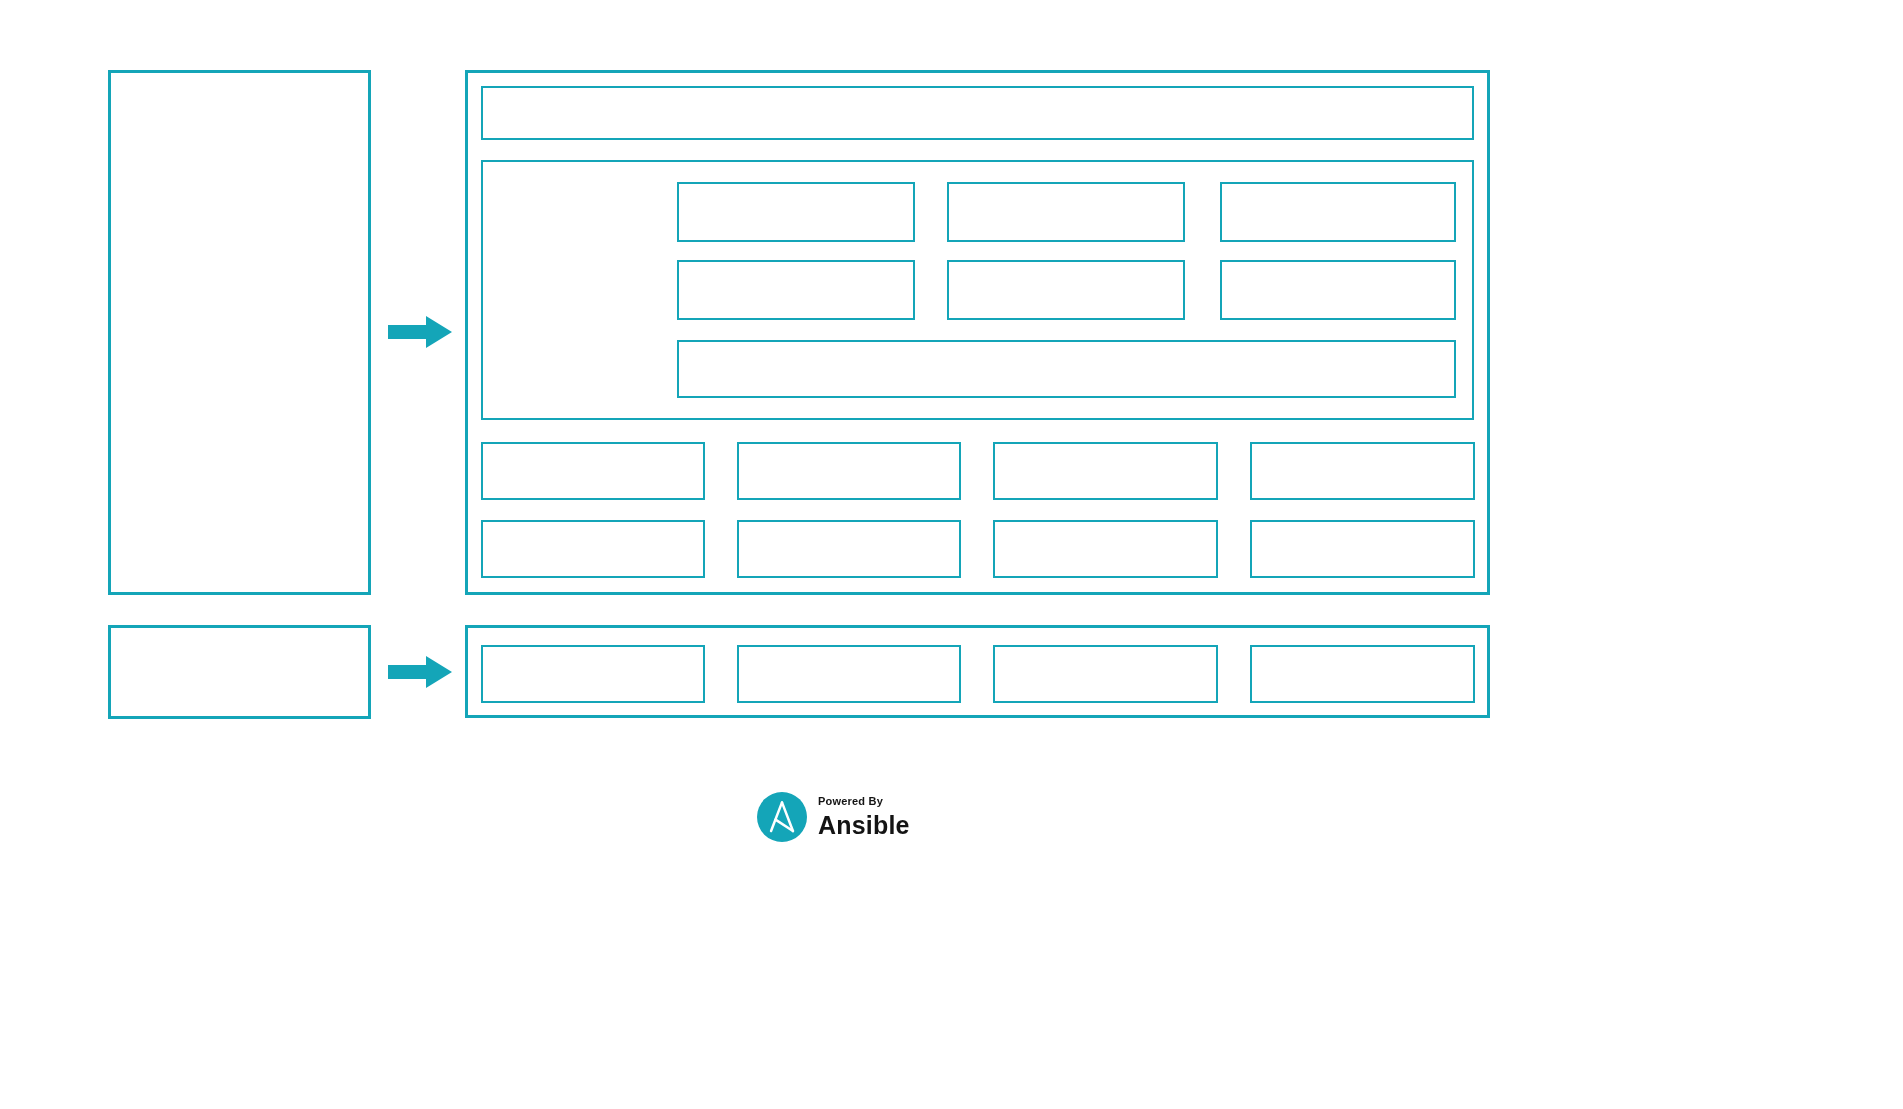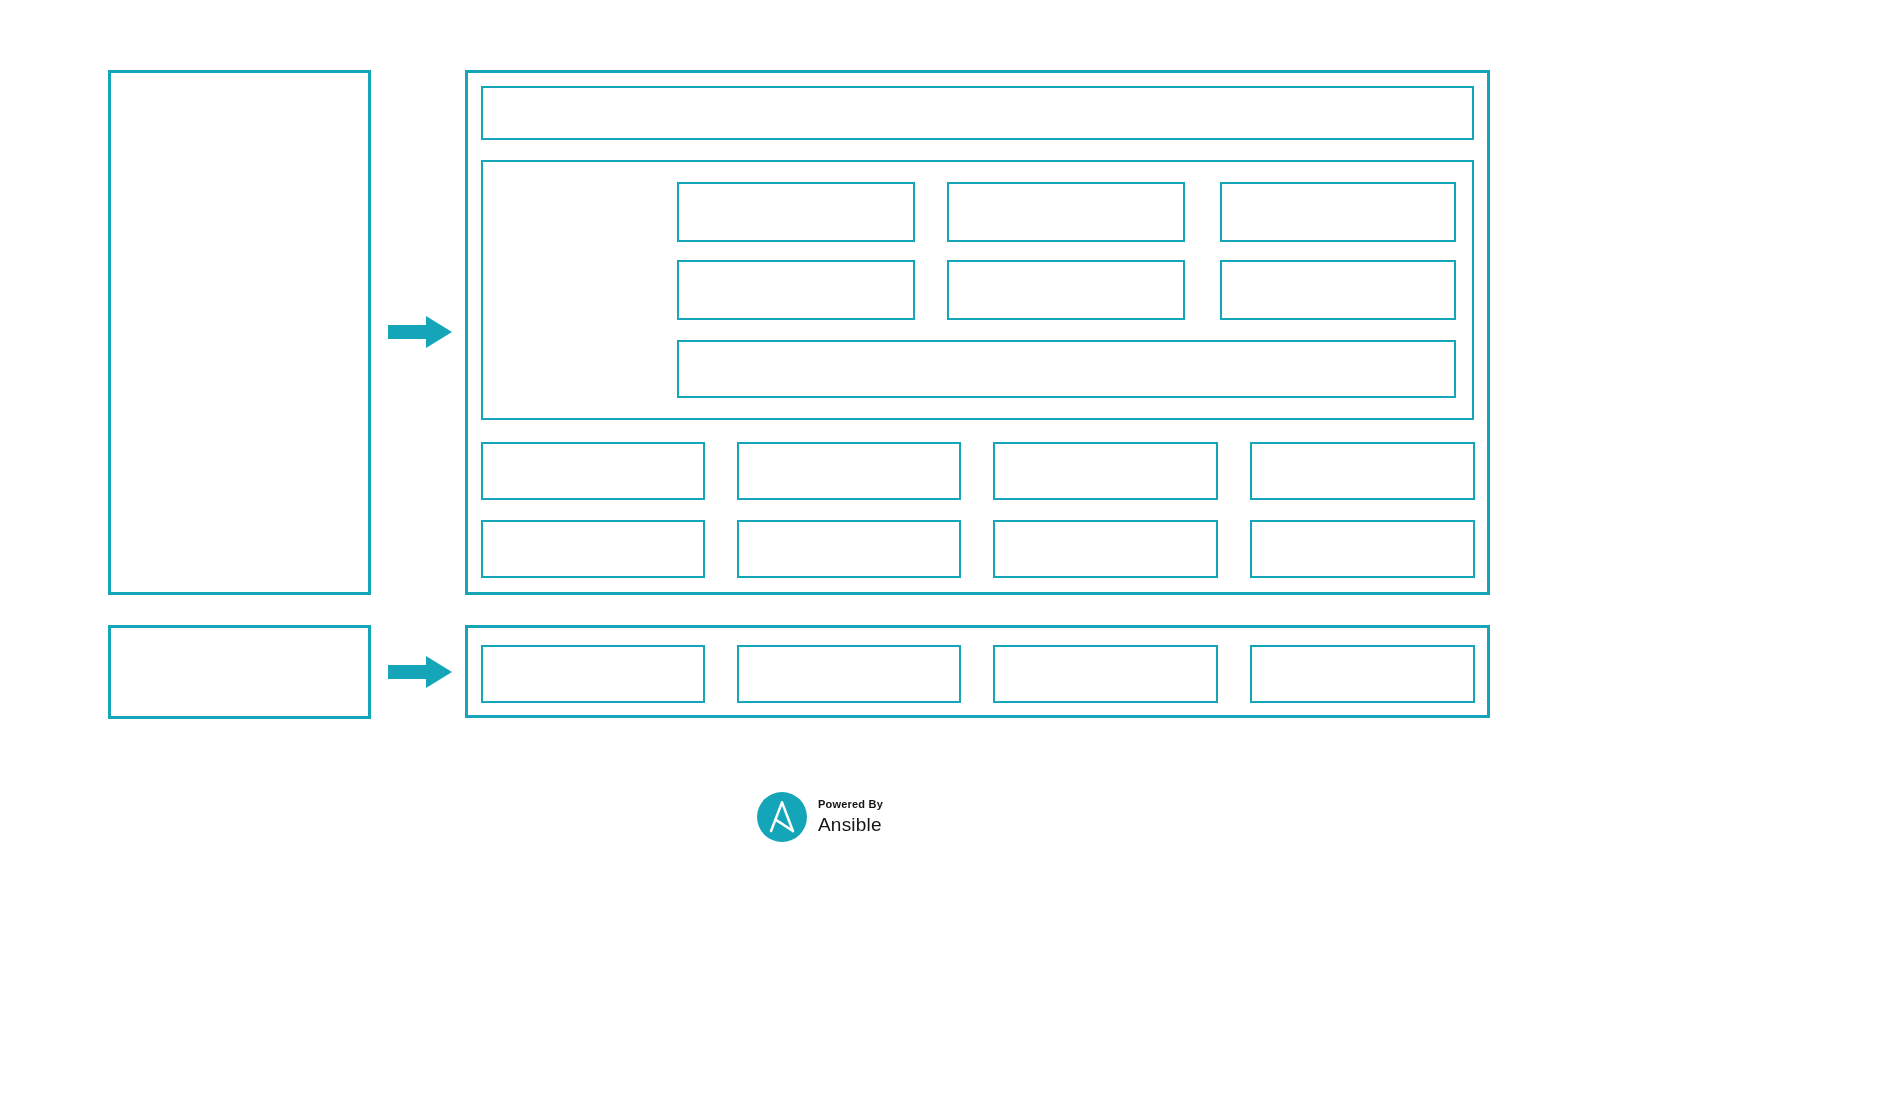--- a/index.html
+++ b/index.html
@@ -72,22 +72,22 @@
     flex-direction: column;
     justify-content: center;
   }
   .powered {
     font-size: 11px;
     font-weight: 700;
     color: var(--footer-text);
     letter-spacing: 0.2px;
   }
   .brand {
-    font-size: 19px;
-    font-weight: 400;
+    font-size: 25px;
+    font-weight: 700;
     color: var(--footer-text);
     margin-top: 4px;
     letter-spacing: 0.2px;
   }
 </style>
 </head>
 <body>
 
 <div class="canvas">
 

